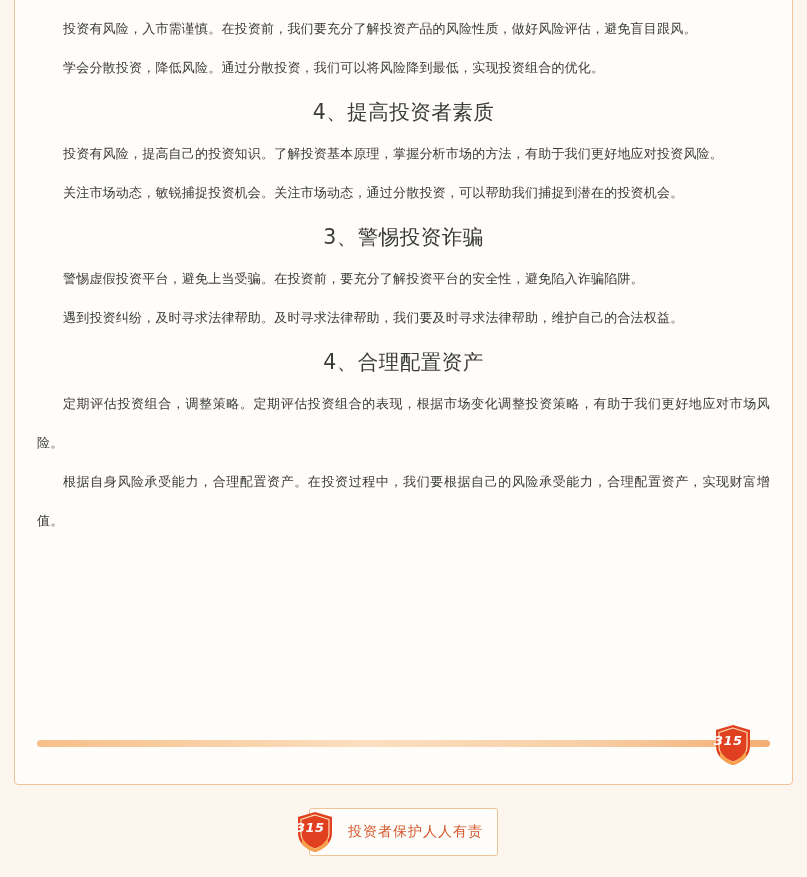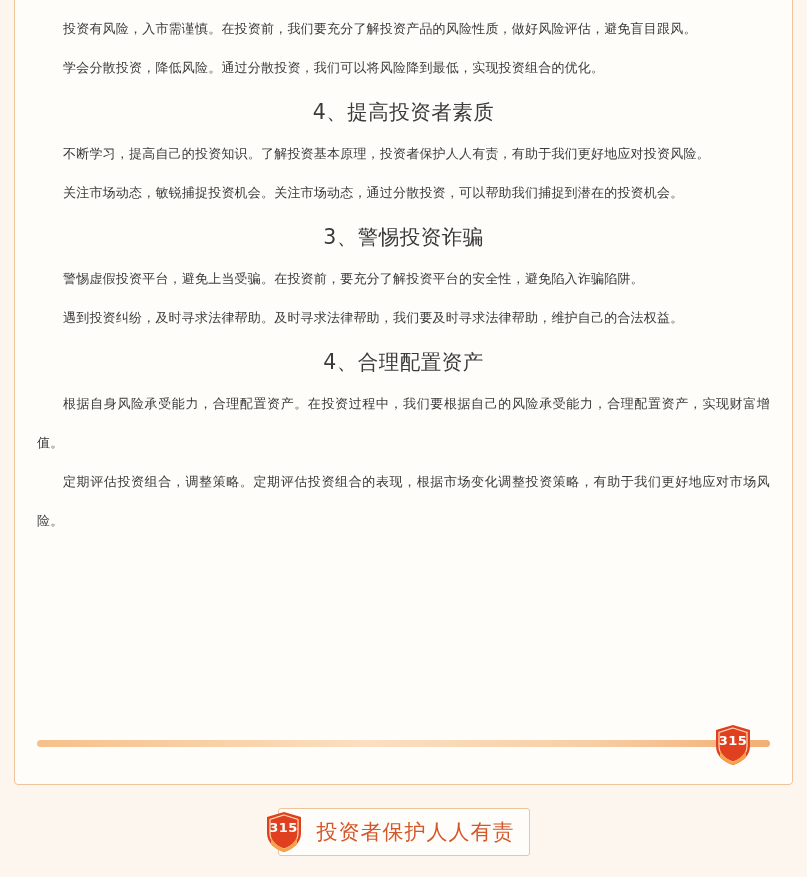--- a/index.html
+++ b/index.html
@@ -83,26 +83,26 @@
     vertical-align: middle;
   }
   .shield svg {
     display: block;
   }
   .shield .num {
     position: absolute;
     left: 0;
     right: 0;
     top: 9px;
-    text-align: center;
     font-size: 13px;
     font-weight: bold;
     color: #ffffff;
     letter-spacing: 0.5px;
     font-family: "DejaVu Sans", "Liberation Sans", sans-serif;
+    font-style: italic;
   }
   .rule-badge {
     position: absolute;
     right: 18px;
     top: -4px;
   }
   
   .footer {
     position: absolute;
     left: 0;
@@ -122,52 +122,52 @@
     align-items: center;
     padding: 0 14px 0 10px;
     box-sizing: border-box;
   }
   .footer-badge {
     position: relative;
     left: -24px;
     margin-right: -10px;
   }
   .footer-text {
-    font-size: 21px;
+    font-size: 14px;
     color: #d4562a;
     letter-spacing: 1px;
     white-space: nowrap;
     text-align: center;
   }
 </style>
 </head>
 <body>
 
 <div class="card">
   <div class="card-inner">
 
     <div class="para clipped-top">二、投资者保护</div>
 
     <p class="para">投资有风险，入市需谨慎。在投资前，我们要充分了解投资产品的风险性质，做好风险评估，避免盲目跟风。</p>
     <p class="para">学会分散投资，降低风险。通过分散投资，我们可以将风险降到最低，实现投资组合的优化。</p>
 
     <div class="heading">4、提高投资者素质</div>
 
-    <p class="para">不断学习，提高自己的投资知识。了解投资基本原理，投资者保护人人有责，有助于我们更好地应对投资风险。</p>
+    <p class="para">投资有风险，提高自己的投资知识。了解投资基本原理，掌握分析市场的方法，有助于我们更好地应对投资风险。</p>
     <p class="para">关注市场动态，敏锐捕捉投资机会。关注市场动态，通过分散投资，可以帮助我们捕捉到潜在的投资机会。</p>
 
     <div class="heading">3、警惕投资诈骗</div>
 
     <p class="para">警惕虚假投资平台，避免上当受骗。在投资前，要充分了解投资平台的安全性，避免陷入诈骗陷阱。</p>
     <p class="para">遇到投资纠纷，及时寻求法律帮助。及时寻求法律帮助，我们要及时寻求法律帮助，维护自己的合法权益。</p>
 
     <div class="heading">4、合理配置资产</div>
 
+    <p class="para">定期评估投资组合，调整策略。定期评估投资组合的表现，根据市场变化调整投资策略，有助于我们更好地应对市场风险。</p>
     <p class="para">根据自身风险承受能力，合理配置资产。在投资过程中，我们要根据自己的风险承受能力，合理配置资产，实现财富增值。</p>
-    <p class="para">定期评估投资组合，调整策略。定期评估投资组合的表现，根据市场变化调整投资策略，有助于我们更好地应对市场风险。</p>
 
   </div>
 
   <div class="rule-wrap">
     <div class="rule"></div>
     <div class="rule-badge">
       <div class="shield">
         <svg width="38" height="42" viewBox="0 0 38 42" xmlns="http://www.w3.org/2000/svg">
           <path d="M19 1 L36 6 L36 22 C36 32 28 38 19 41 C10 38 2 32 2 22 L2 6 Z" fill="#e0401f"></path>
           <path d="M19 4 L33 8.5 L33 22 C33 30 26.5 35.5 19 38 C11.5 35.5 5 30 5 22 L5 8.5 Z" fill="none" stroke="#ffd9b0" stroke-width="1.2"></path>

